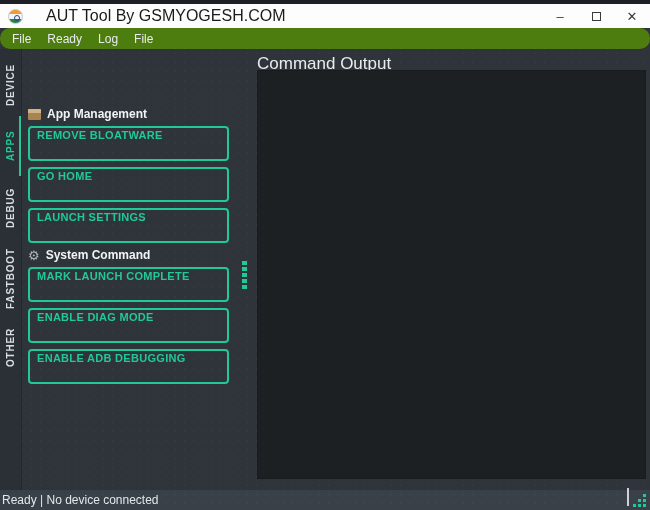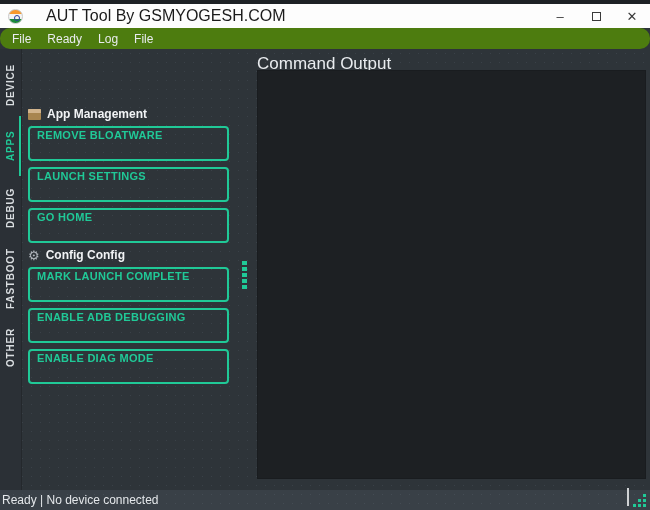--- a/index.html
+++ b/index.html
@@ -158,32 +158,32 @@
       <div class="tab tab-other">OTHER</div>
       <div class="tab-indicator"></div>
     </div>
 
     <div class="section section-app">
       <div class="section-header">
         <span class="package-icon"></span>
         <span class="section-title">App Management</span>
       </div>
       <button class="panel-btn">REMOVE BLOATWARE</button>
+      <button class="panel-btn">GO HOME</button>
       <button class="panel-btn">LAUNCH SETTINGS</button>
-      <button class="panel-btn">GO HOME</button>
     </div>
 
     <div class="section section-sys">
       <div class="section-header">
         <span class="gear-icon">⚙</span>
-        <span class="section-title">Config Config</span>
+        <span class="section-title">System Command</span>
       </div>
       <button class="panel-btn">MARK LAUNCH COMPLETE</button>
+      <button class="panel-btn">ENABLE DIAG MODE</button>
       <button class="panel-btn">ENABLE ADB DEBUGGING</button>
-      <button class="panel-btn">ENABLE DIAG MODE</button>
     </div>
 
     <div class="splitter-dots"></div>
 
     <div class="output-label">Command Output</div>
     <div class="output-box"></div>
 
   </div>
 
   <div class="statusbar">

